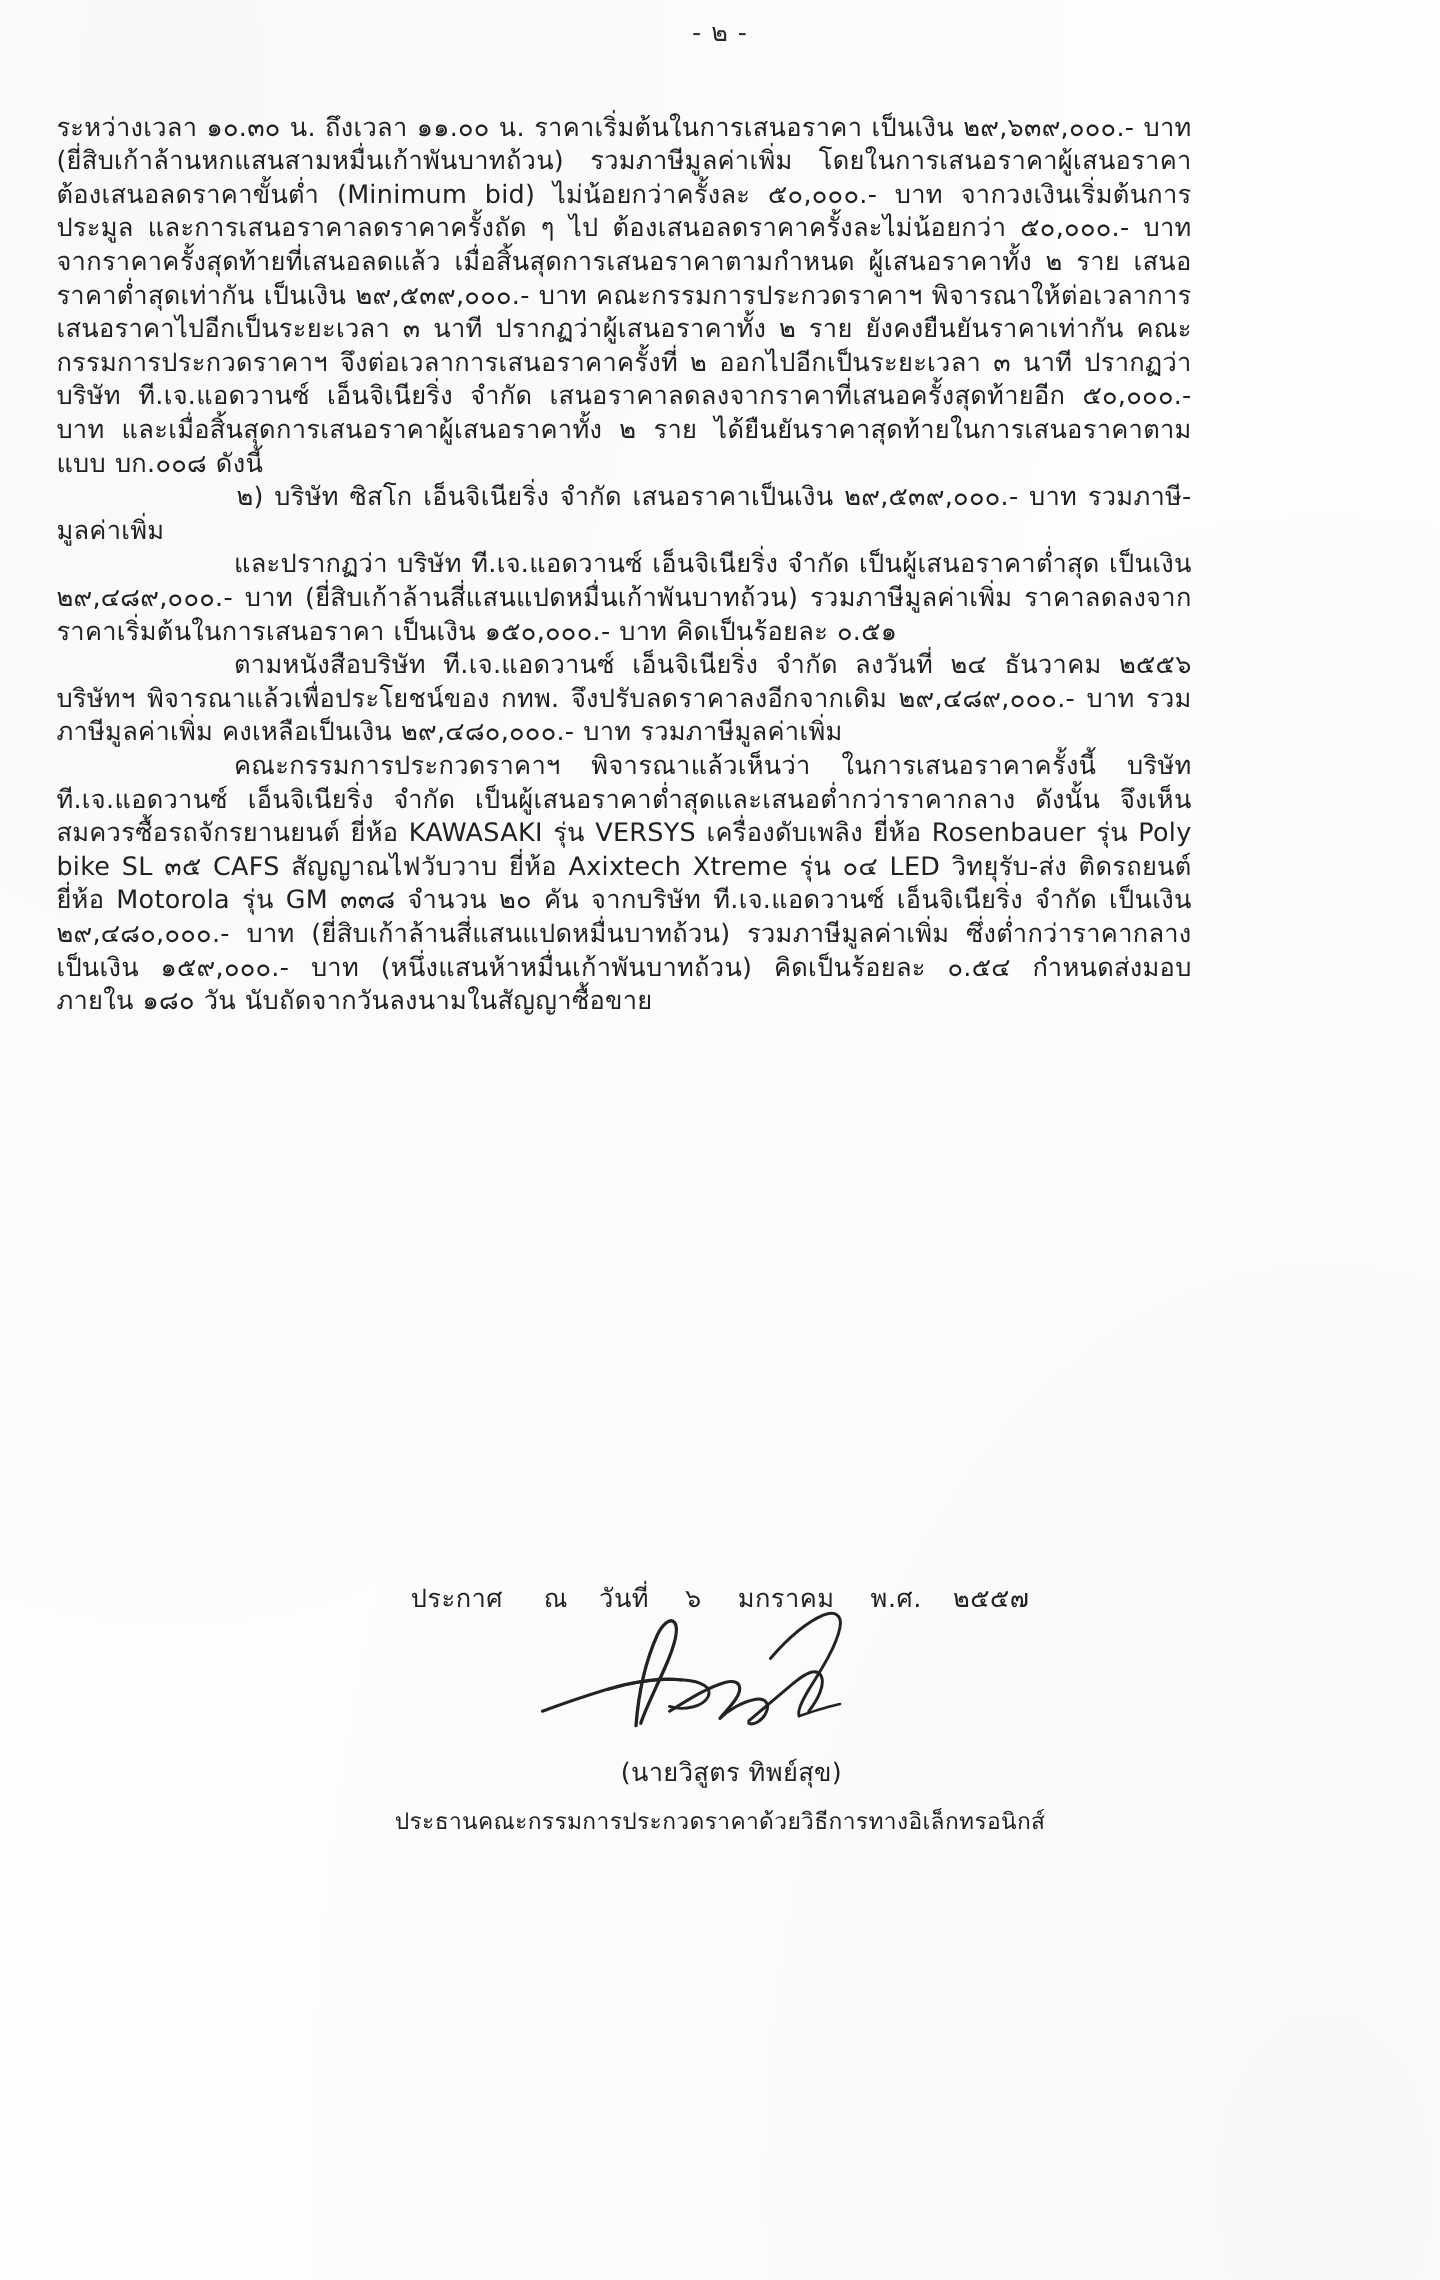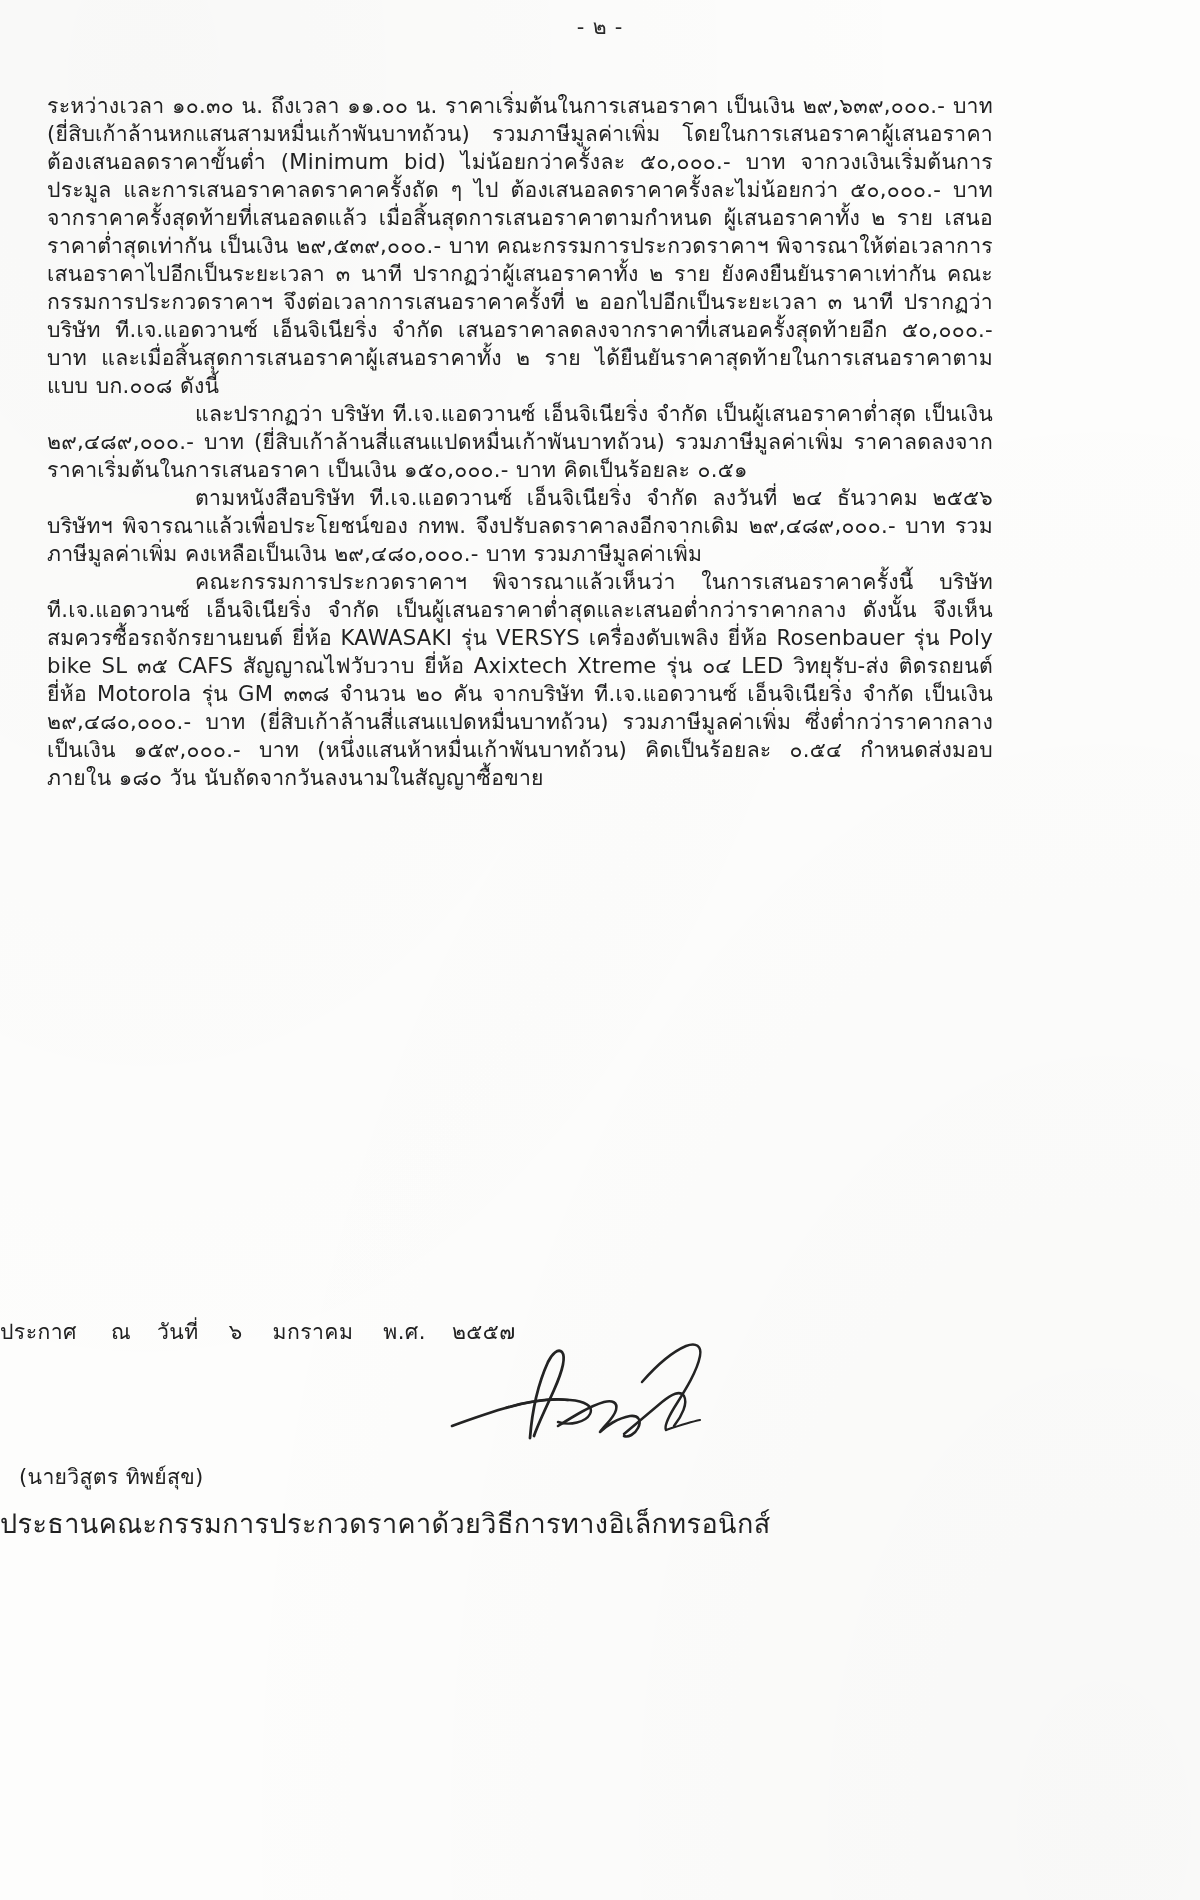--- a/index.html
+++ b/index.html
@@ -86,20 +86,21 @@
     top: 1196px;
     width: 946px;
   }
 
   
   .sign-block {
     position: absolute;
     left: 0;
     top: 1315px;
     width: 1200px;
+    text-align: center;
   }
 
   .sign-date-line {
     font-size: 21.2px;
     letter-spacing: 0.02em;
     color: #212121;
     white-space: pre;
   }
 
   .sign-date-line .gap-a { display:inline-block; width: 26px; }
@@ -121,21 +122,21 @@
 
   .signer-name {
     font-size: 21.2px;
     color: #212121;
     margin-top: 2px;
     letter-spacing: 0.015em;
     margin-left: 19px;
   }
 
   .signer-title {
-    font-size: 27px;
+    font-size: 19px;
     color: #212121;
     margin-top: 9px;
     letter-spacing: 0.015em;
   }
 
   
   .scan-tint {
     position: absolute;
     inset: 0;
     pointer-events: none;
@@ -148,20 +149,21 @@
 <div class="page">
   <div class="sheet">
 
     <div class="page-number">- ๒ -</div>
 
     <div class="body-block">
 
       <p class="para">ระหว่างเวลา ๑๐.๓๐ น. ถึงเวลา ๑๑.๐๐ น. ราคาเริ่มต้นในการเสนอราคา เป็นเงิน ๒๙,๖๓๙,๐๐๐.- บาท (ยี่สิบเก้าล้านหกแสนสามหมื่นเก้าพันบาทถ้วน) รวมภาษีมูลค่าเพิ่ม โดยในการเสนอราคาผู้เสนอราคาต้องเสนอลดราคาขั้นต่ำ (Minimum bid) ไม่น้อยกว่าครั้งละ ๕๐,๐๐๐.- บาท จากวงเงินเริ่มต้นการประมูล และการเสนอราคาลดราคาครั้งถัด ๆ ไป ต้องเสนอลดราคาครั้งละไม่น้อยกว่า ๕๐,๐๐๐.- บาท จากราคาครั้งสุดท้ายที่เสนอลดแล้ว เมื่อสิ้นสุดการเสนอราคาตามกำหนด ผู้เสนอราคาทั้ง ๒ ราย เสนอราคาต่ำสุดเท่ากัน เป็นเงิน ๒๙,๕๓๙,๐๐๐.- บาท คณะกรรมการประกวดราคาฯ พิจารณาให้ต่อเวลาการเสนอราคาไปอีกเป็นระยะเวลา ๓ นาที ปรากฏว่าผู้เสนอราคาทั้ง ๒ ราย ยังคงยืนยันราคาเท่ากัน คณะกรรมการประกวดราคาฯ จึงต่อเวลาการเสนอราคาครั้งที่ ๒ ออกไปอีกเป็นระยะเวลา ๓ นาที ปรากฏว่า บริษัท ที.เจ.แอดวานซ์ เอ็นจิเนียริ่ง จำกัด เสนอราคาลดลงจากราคาที่เสนอครั้งสุดท้ายอีก ๕๐,๐๐๐.- บาท และเมื่อสิ้นสุดการเสนอราคาผู้เสนอราคาทั้ง ๒ ราย ได้ยืนยันราคาสุดท้ายในการเสนอราคาตามแบบ บก.๐๐๘ ดังนี้</p>
 
 
+      <p class="para"><span class="indent"></span><span>๒) บริษัท ซิสโก เอ็นจิเนียริ่ง จำกัด เสนอราคาเป็นเงิน ๒๙,๕๓๙,๐๐๐.- บาท รวมภาษี-มูลค่าเพิ่ม</span></p>
 
       <p class="para"><span class="indent-sm"></span><span>และปรากฏว่า บริษัท ที.เจ.แอดวานซ์ เอ็นจิเนียริ่ง จำกัด เป็นผู้เสนอราคาต่ำสุด เป็นเงิน ๒๙,๔๘๙,๐๐๐.- บาท (ยี่สิบเก้าล้านสี่แสนแปดหมื่นเก้าพันบาทถ้วน) รวมภาษีมูลค่าเพิ่ม ราคาลดลงจากราคาเริ่มต้นในการเสนอราคา เป็นเงิน ๑๕๐,๐๐๐.- บาท คิดเป็นร้อยละ ๐.๕๑</span></p>
 
       <p class="para"><span class="indent-sm"></span><span>ตามหนังสือบริษัท ที.เจ.แอดวานซ์ เอ็นจิเนียริ่ง จำกัด  ลงวันที่ ๒๔ ธันวาคม ๒๕๕๖ บริษัทฯ พิจารณาแล้วเพื่อประโยชน์ของ กทพ. จึงปรับลดราคาลงอีกจากเดิม ๒๙,๔๘๙,๐๐๐.- บาท รวมภาษีมูลค่าเพิ่ม คงเหลือเป็นเงิน ๒๙,๔๘๐,๐๐๐.- บาท รวมภาษีมูลค่าเพิ่ม</span></p>
 
       <p class="para"><span class="indent-sm"></span><span>คณะกรรมการประกวดราคาฯ พิจารณาแล้วเห็นว่า ในการเสนอราคาครั้งนี้ บริษัท ที.เจ.แอดวานซ์ เอ็นจิเนียริ่ง จำกัด เป็นผู้เสนอราคาต่ำสุดและเสนอต่ำกว่าราคากลาง ดังนั้น จึงเห็นสมควรซื้อรถจักรยานยนต์ ยี่ห้อ KAWASAKI รุ่น VERSYS เครื่องดับเพลิง ยี่ห้อ Rosenbauer รุ่น Poly bike SL ๓๕ CAFS สัญญาณไฟวับวาบ ยี่ห้อ Axixtech Xtreme รุ่น ๐๔ LED วิทยุรับ-ส่ง ติดรถยนต์ ยี่ห้อ Motorola รุ่น GM ๓๓๘ จำนวน ๒๐ คัน  จากบริษัท ที.เจ.แอดวานซ์ เอ็นจิเนียริ่ง จำกัด เป็นเงิน ๒๙,๔๘๐,๐๐๐.- บาท (ยี่สิบเก้าล้านสี่แสนแปดหมื่นบาทถ้วน) รวมภาษีมูลค่าเพิ่ม ซึ่งต่ำกว่าราคากลาง เป็นเงิน ๑๕๙,๐๐๐.- บาท (หนึ่งแสนห้าหมื่นเก้าพันบาทถ้วน) คิดเป็นร้อยละ ๐.๕๔ กำหนดส่งมอบภายใน ๑๘๐ วัน นับถัดจากวันลงนามในสัญญาซื้อขาย</span></p>
 
     </div>
 
 

